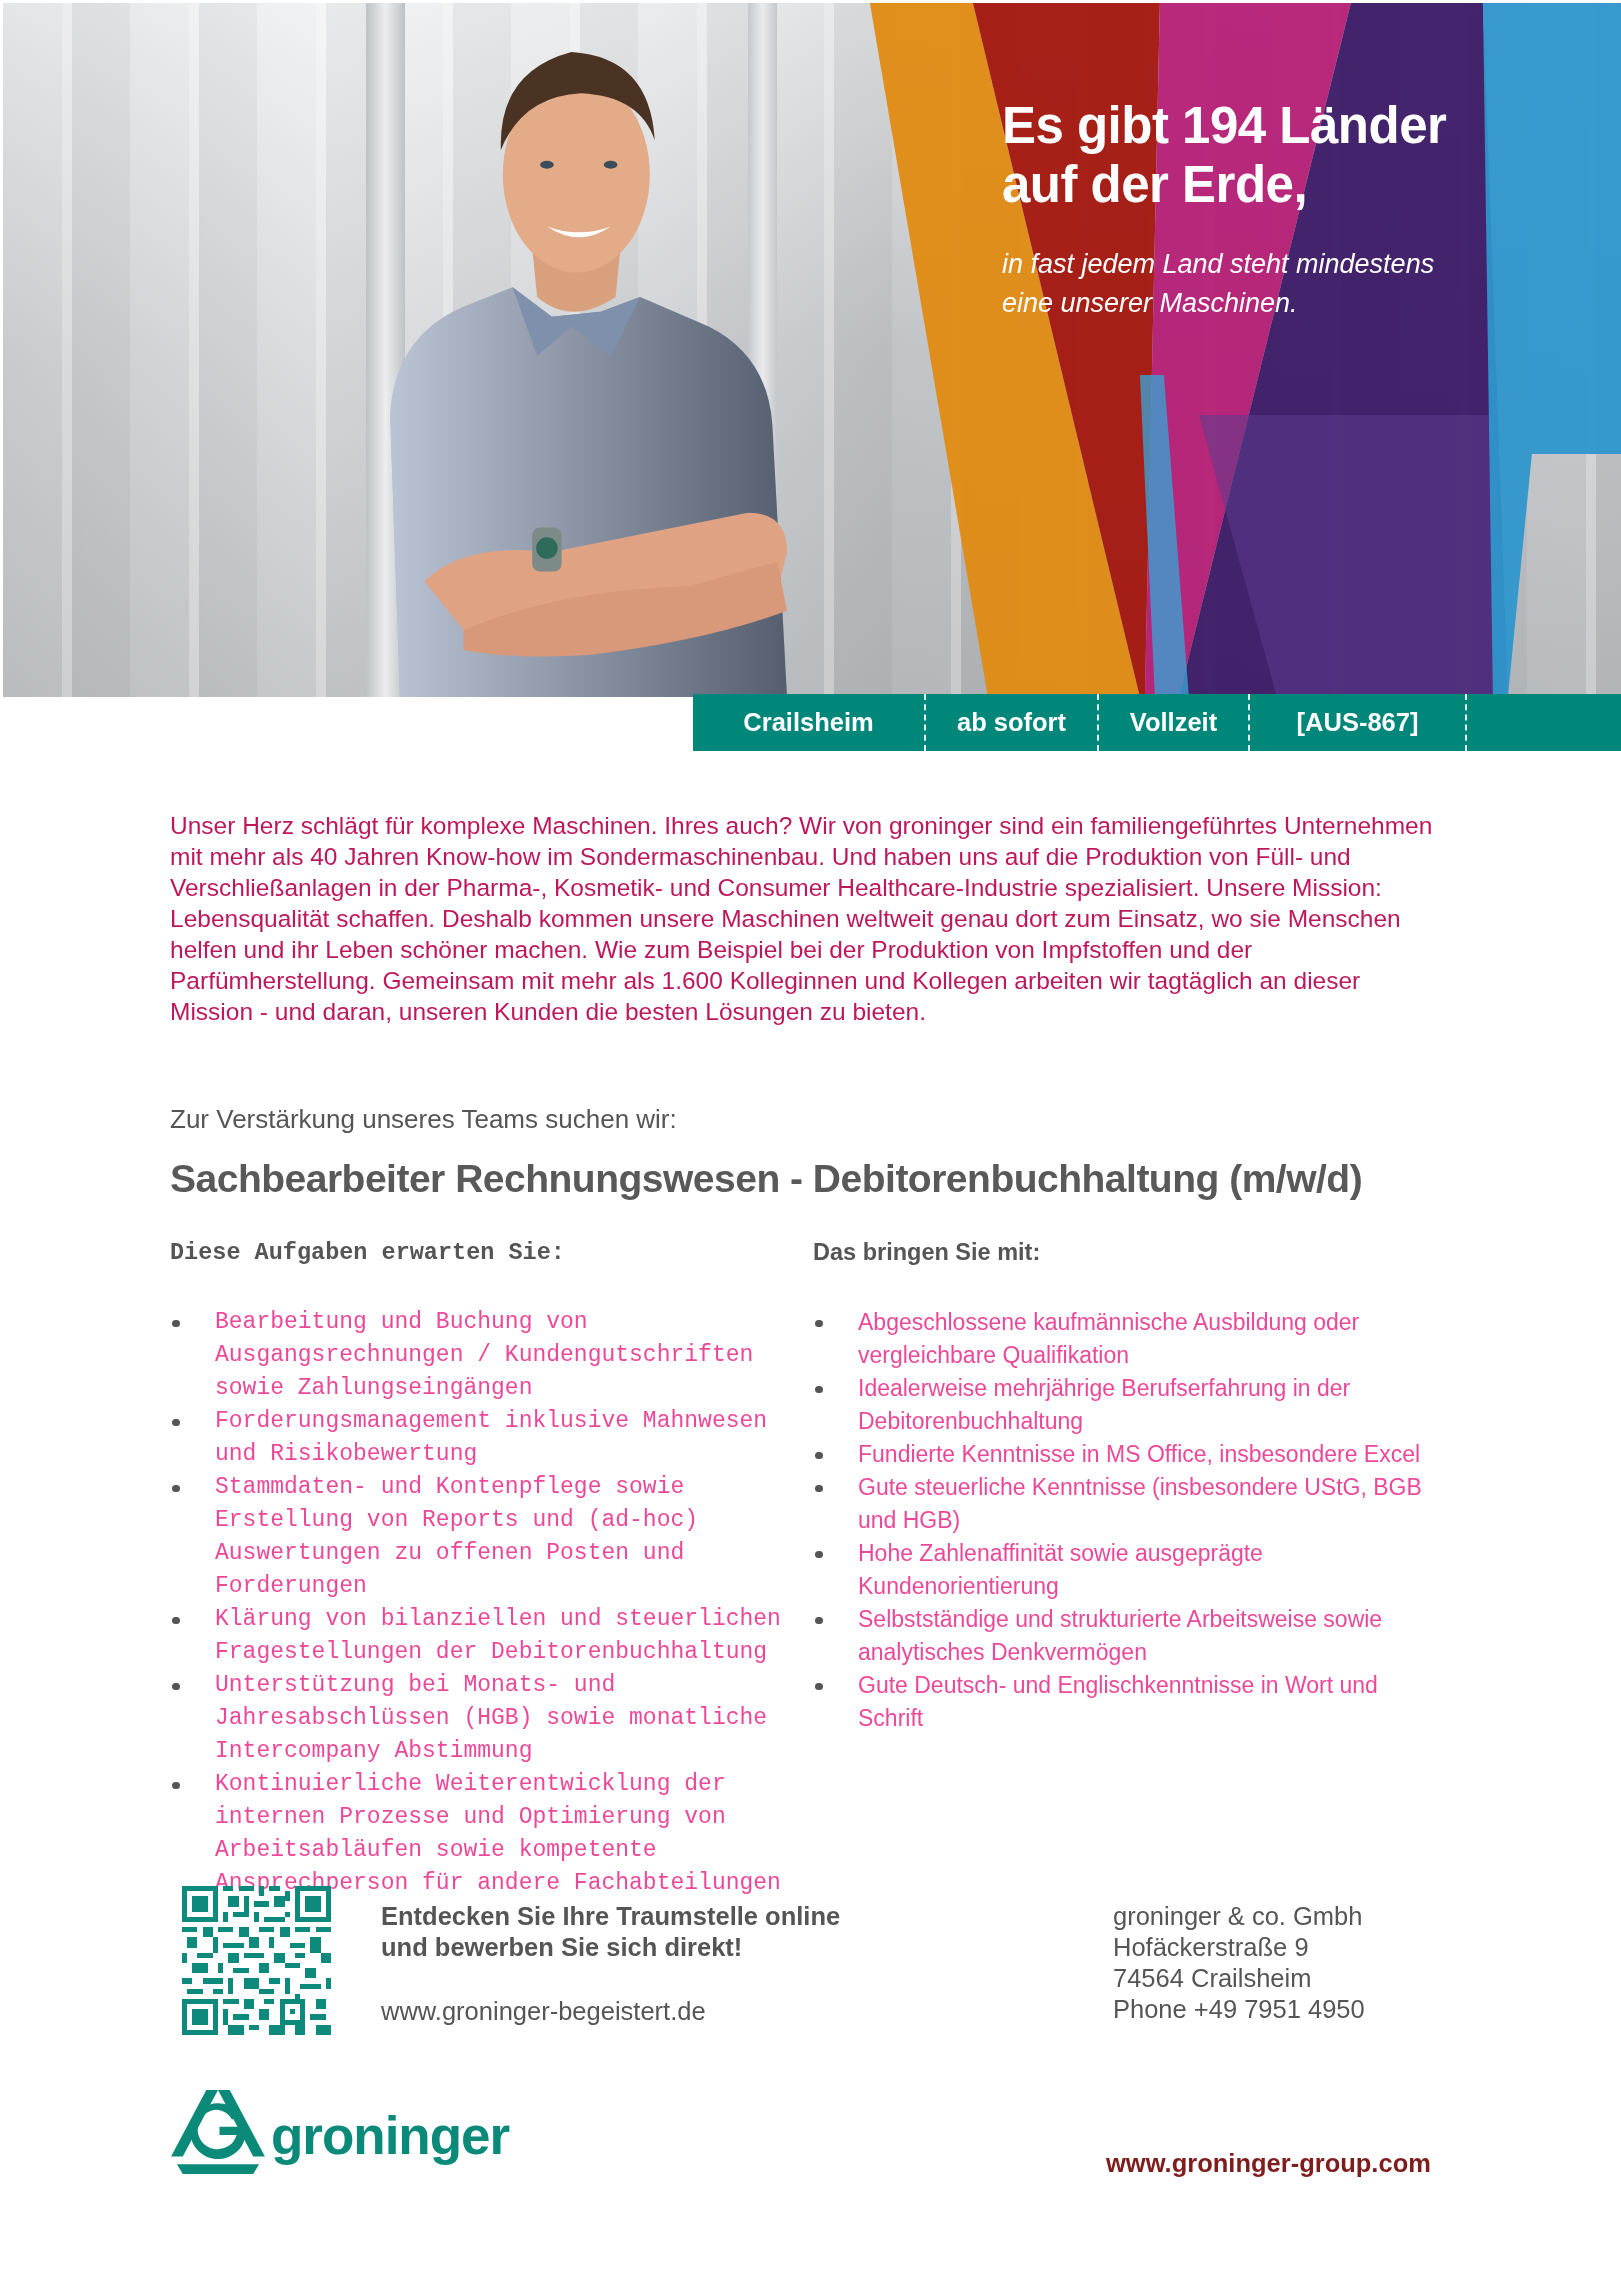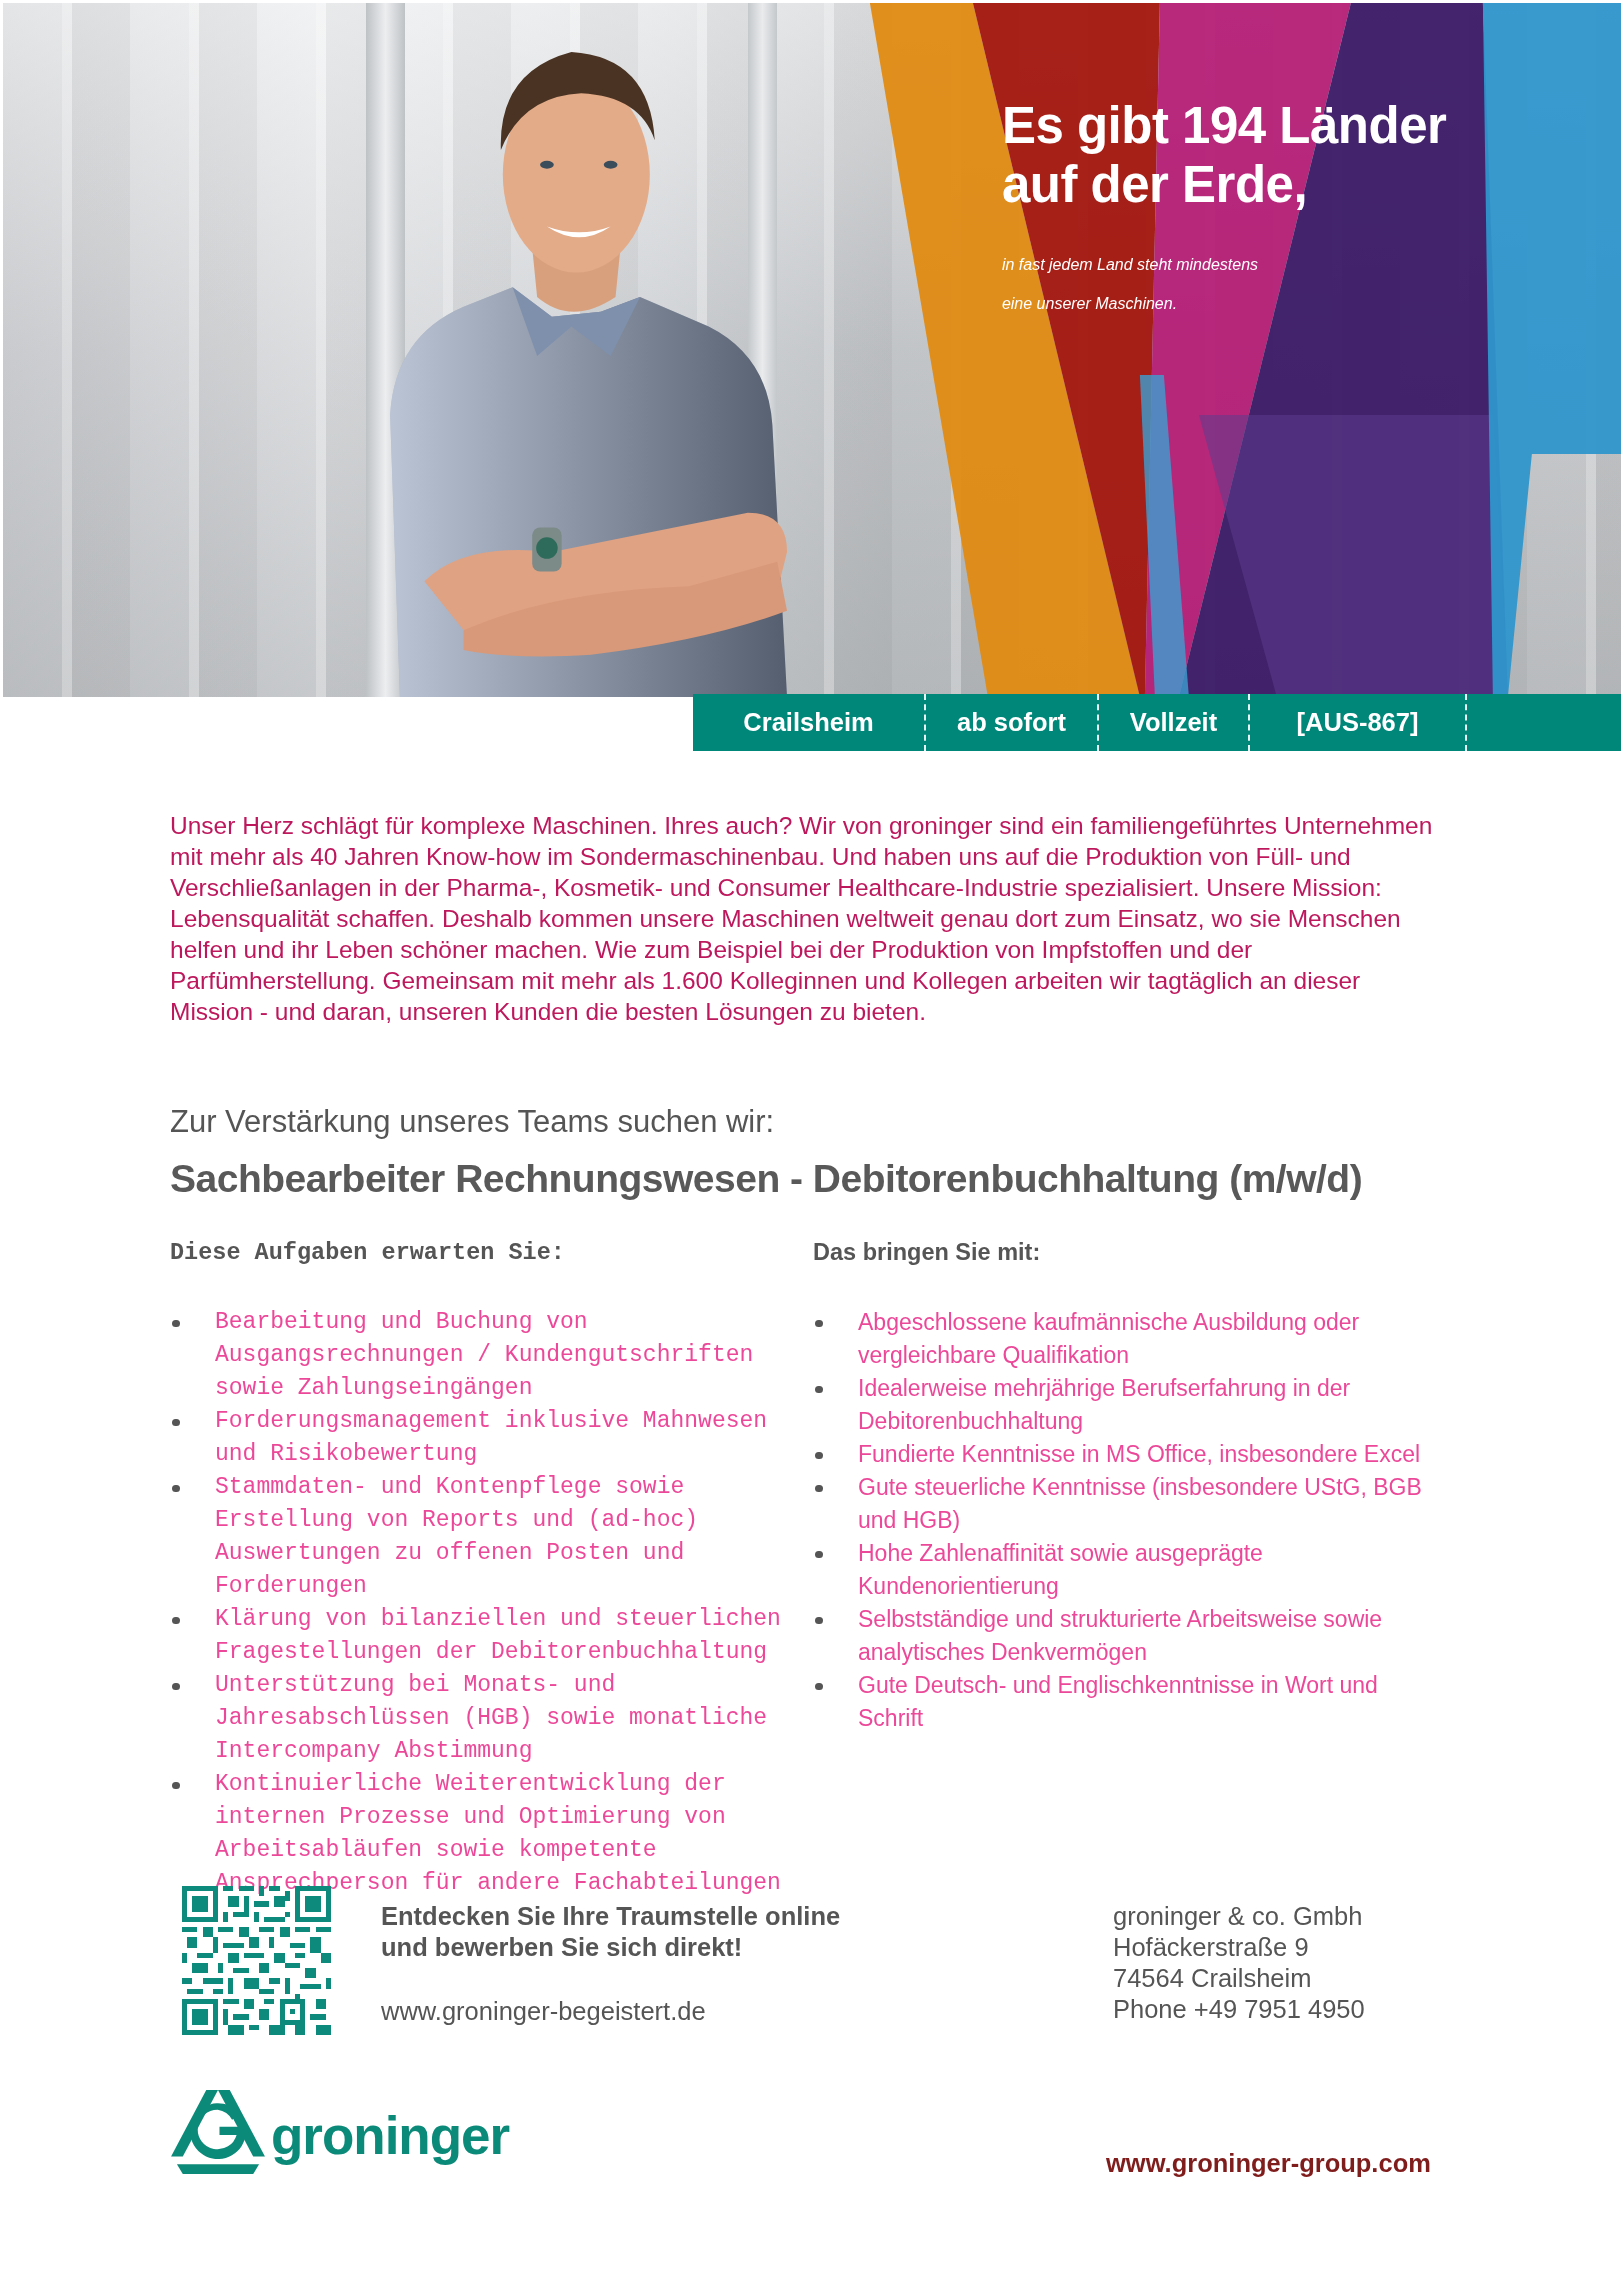--- a/index.html
+++ b/index.html
@@ -24,37 +24,37 @@
   .s-purple { left: 0; width: 1621px; background: #3b1a66; clip-path: polygon(1348px 0, 1480px 0, 1505px 694px, 1176px 694px); opacity: 0.95; }
   .s-violet { left: 0; width: 1621px; background: #5c3c8e; clip-path: polygon(1196px 412px, 1274px 694px, 1505px 694px, 1490px 412px); opacity: 0.55; }
   .s-blue   { left: 0; width: 1621px; background: #2f96cc; clip-path: polygon(1480px 0, 1621px 0, 1621px 451px, 1529px 451px, 1505px 694px, 1490px 694px); opacity: 0.95; }
   .s-blue2  { left: 0; width: 1621px; background: #3c9fd2; clip-path: polygon(1137px 372px, 1161px 372px, 1186px 694px, 1152px 694px); opacity: 0.8; }
 
   
   .person { position: absolute; left: 0; top: 0; width: 1621px; height: 694px; }
 
   .hero-text { position: absolute; left: 999px; top: 93px; color: #ffffff; }
   .hero-headline { font-size: 51px; font-weight: bold; line-height: 59px; letter-spacing: -0.5px; }
-  .hero-sub { margin-top: 31px; font-size: 16px; font-style: italic; line-height: 39px; }
+  .hero-sub { margin-top: 31px; font-size: 27px; font-style: italic; line-height: 39px; }
 
   
   .infobar { position: absolute; left: 693px; top: 694px; width: 928px; height: 57px; background: #00877a;
              display: flex; align-items: center; }
   .infobar .cell { height: 57px; display: flex; align-items: center; justify-content: center; color: #ffffff;
              font-weight: bold; font-size: 25.5px; border-right: 2px dashed rgba(255,255,255,0.9); }
   .infobar .c1 { width: 233px; }
   .infobar .c2 { width: 173px; }
   .infobar .c3 { width: 151px; }
   .infobar .c4 { width: 217px; }
   .infobar .c5 { flex: 1; border-right: none; }
 
   
   .content { position: absolute; left: 170px; top: 810px; width: 1294px; }
   .intro { font-size: 24.5px; line-height: 31px; color: #be185d; width: 1274px; }
-  .lead { position: absolute; left: 170px; top: 1104px; font-size: 31px; color: #555; }
+  .lead { position: absolute; left: 170px; top: 1104px; font-size: 26px; color: #555; }
   .job-title { position: absolute; left: 170px; top: 1157px; font-size: 39px; font-weight: bold; color: #595959; letter-spacing: -0.5px; }
 
   .col { position: absolute; top: 1237px; width: 627px; }
   .col-left { left: 170px; font-family: Liberation Mono, monospace; }
   .col-right { left: 813px; }
   .col h3 { font-size: 23.5px; font-weight: bold; color: #555; line-height: 31px; }
   .col ul { list-style: none; margin-top: 38px; }
   .col li { position: relative; padding-left: 45px; font-size: 23px; line-height: 33px; color: #ec4899; }
   .col li .bullet { position: absolute; left: 2px; top: 13.7px; width: 7.8px; height: 7.8px; border-radius: 50%; background: #555; }
 

